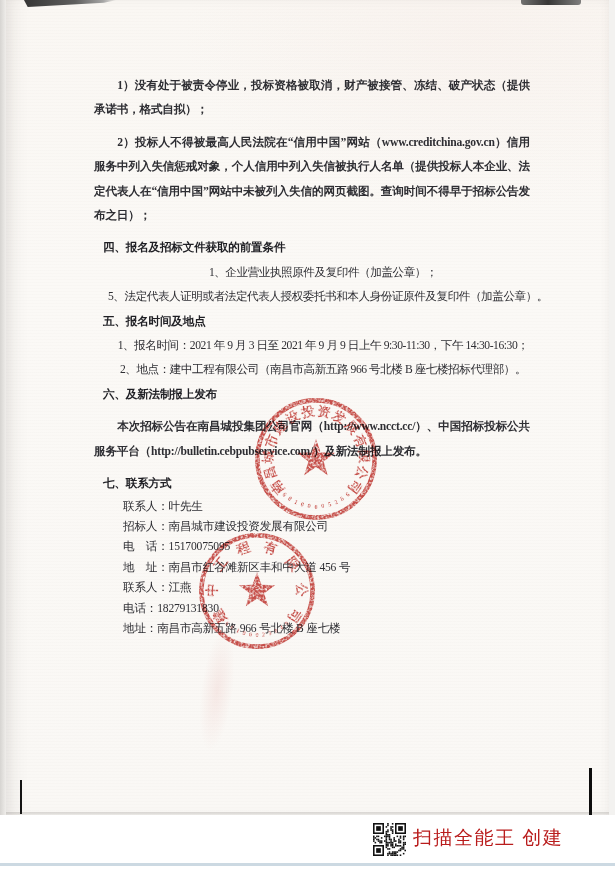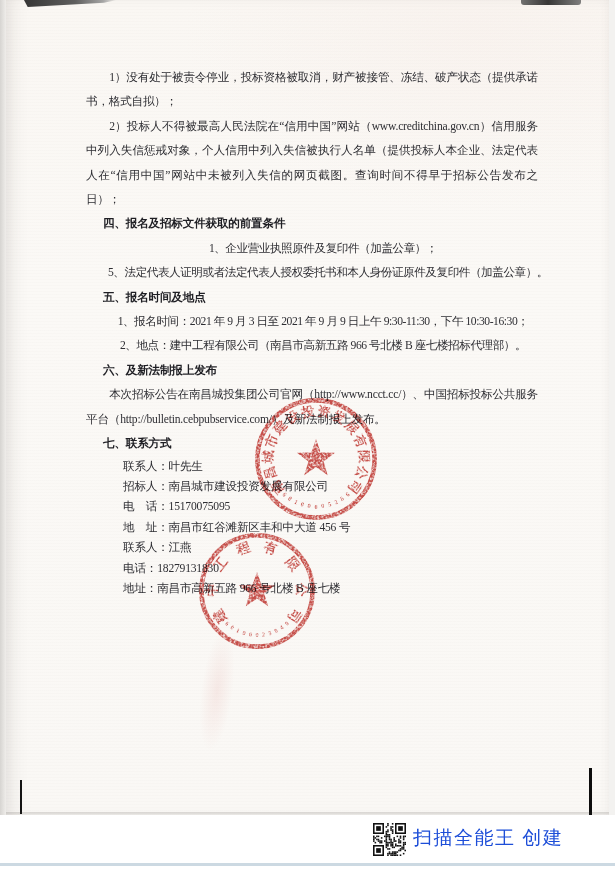--- a/index.html
+++ b/index.html
@@ -32,30 +32,30 @@
     background:linear-gradient(180deg,rgba(60,55,50,.18),rgba(60,55,50,0));}
   .ink-smudge{position:absolute;left:193px;top:622px;width:44px;height:170px;
     background:radial-gradient(ellipse 50% 50% at 50% 40%, rgba(213,118,112,.12), rgba(213,118,112,0) 72%);
     transform:rotate(7deg);}
   
   .content{
     position:absolute;left:86px;top:66px;width:452px;
     font-size:11.6px;line-height:24.4px;color:#2e2e33;
     text-align:justify;letter-spacing:-0.2px;
   }
-  .para{margin:0;text-indent:2em;}
+  .para{margin:8px;text-indent:2em;font-weight:bold;}
   .heading{margin:0 0 0 17px;font-weight:bold;color:#1f1f24;white-space:nowrap;text-align:left;}
   .item{margin-left:22px;white-space:nowrap;text-align:center;letter-spacing:-0.45px;}
   .contact-line{margin-left:37px;line-height:20.4px;white-space:nowrap;text-align:left;}
   
   .seal{position:absolute;mix-blend-mode:multiply;opacity:.86;}
   
   .footer-area{position:absolute;left:0;top:815px;width:615px;height:54px;background:#ffffff;}
   .qr{position:absolute;left:373px;top:823px;width:33px;height:33px;}
-  .watermark{position:absolute;left:413px;top:825px;font-size:19px;color:#1d4ed8;
+  .watermark{position:absolute;left:413px;top:825px;font-size:19px;color:#b91c1c;
     font-family:"Liberation Sans","DejaVu Sans",sans-serif;letter-spacing:1.5px;white-space:nowrap;}
   .footer-line{position:absolute;left:0;top:863px;width:615px;height:3px;background:#ccd9e2;}
 </style>
 </head>
 <body>
 
 <div class="paper"></div>
 <div class="scan-edge-left"></div>
 <div class="scan-edge-right"></div>
 <div class="corner-mark-tl"></div>
@@ -67,21 +67,21 @@
 
 <div class="content">
   <p class="para">1）没有处于被责令停业，投标资格被取消，财产被接管、冻结、破产状态（提供承诺书，格式自拟）；</p>
   <p class="para">2）投标人不得被最高人民法院在“信用中国”网站（www.creditchina.gov.cn）信用服务中列入失信惩戒对象，个人信用中列入失信被执行人名单（提供投标人本企业、法定代表人在“信用中国”网站中未被列入失信的网页截图。查询时间不得早于招标公告发布之日）；</p>
 
   <div class="heading">四、报名及招标文件获取的前置条件</div>
   <div class="item">1、企业营业执照原件及复印件（加盖公章）；</div>
   <div class="item">5、法定代表人证明或者法定代表人授权委托书和本人身份证原件及复印件（加盖公章）。</div>
 
   <div class="heading">五、报名时间及地点</div>
-  <div class="item">1、报名时间：2021 年 9 月 3 日至 2021 年 9 月 9 日上午 9:30-11:30，下午 10:30-16:30；</div>
+  <div class="item">1、报名时间：2021 年 9 月 3 日至 2021 年 9 月 9 日上午 9:30-11:30，下午 14:30-16:30；</div>
   <div class="item">2、地点：建中工程有限公司（南昌市高新五路 966 号北楼 B 座七楼招标代理部）。</div>
 
   <div class="heading">六、及新法制报上发布</div>
   <p class="para">本次招标公告在南昌城投集团公司官网（http://www.ncct.cc/）、中国招标投标公共服务平台（http://bulletin.cebpubservice.com/）及新法制报上发布。</p>
 
   <div class="heading">七、联系方式</div>
   <div class="contact-line">联系人：叶先生</div>
   <div class="contact-line">招标人：南昌城市建设投资发展有限公司</div>
   <div class="contact-line">电　话：15170075095</div>
   <div class="contact-line">地　址：南昌市红谷滩新区丰和中大道 456 号</div>

